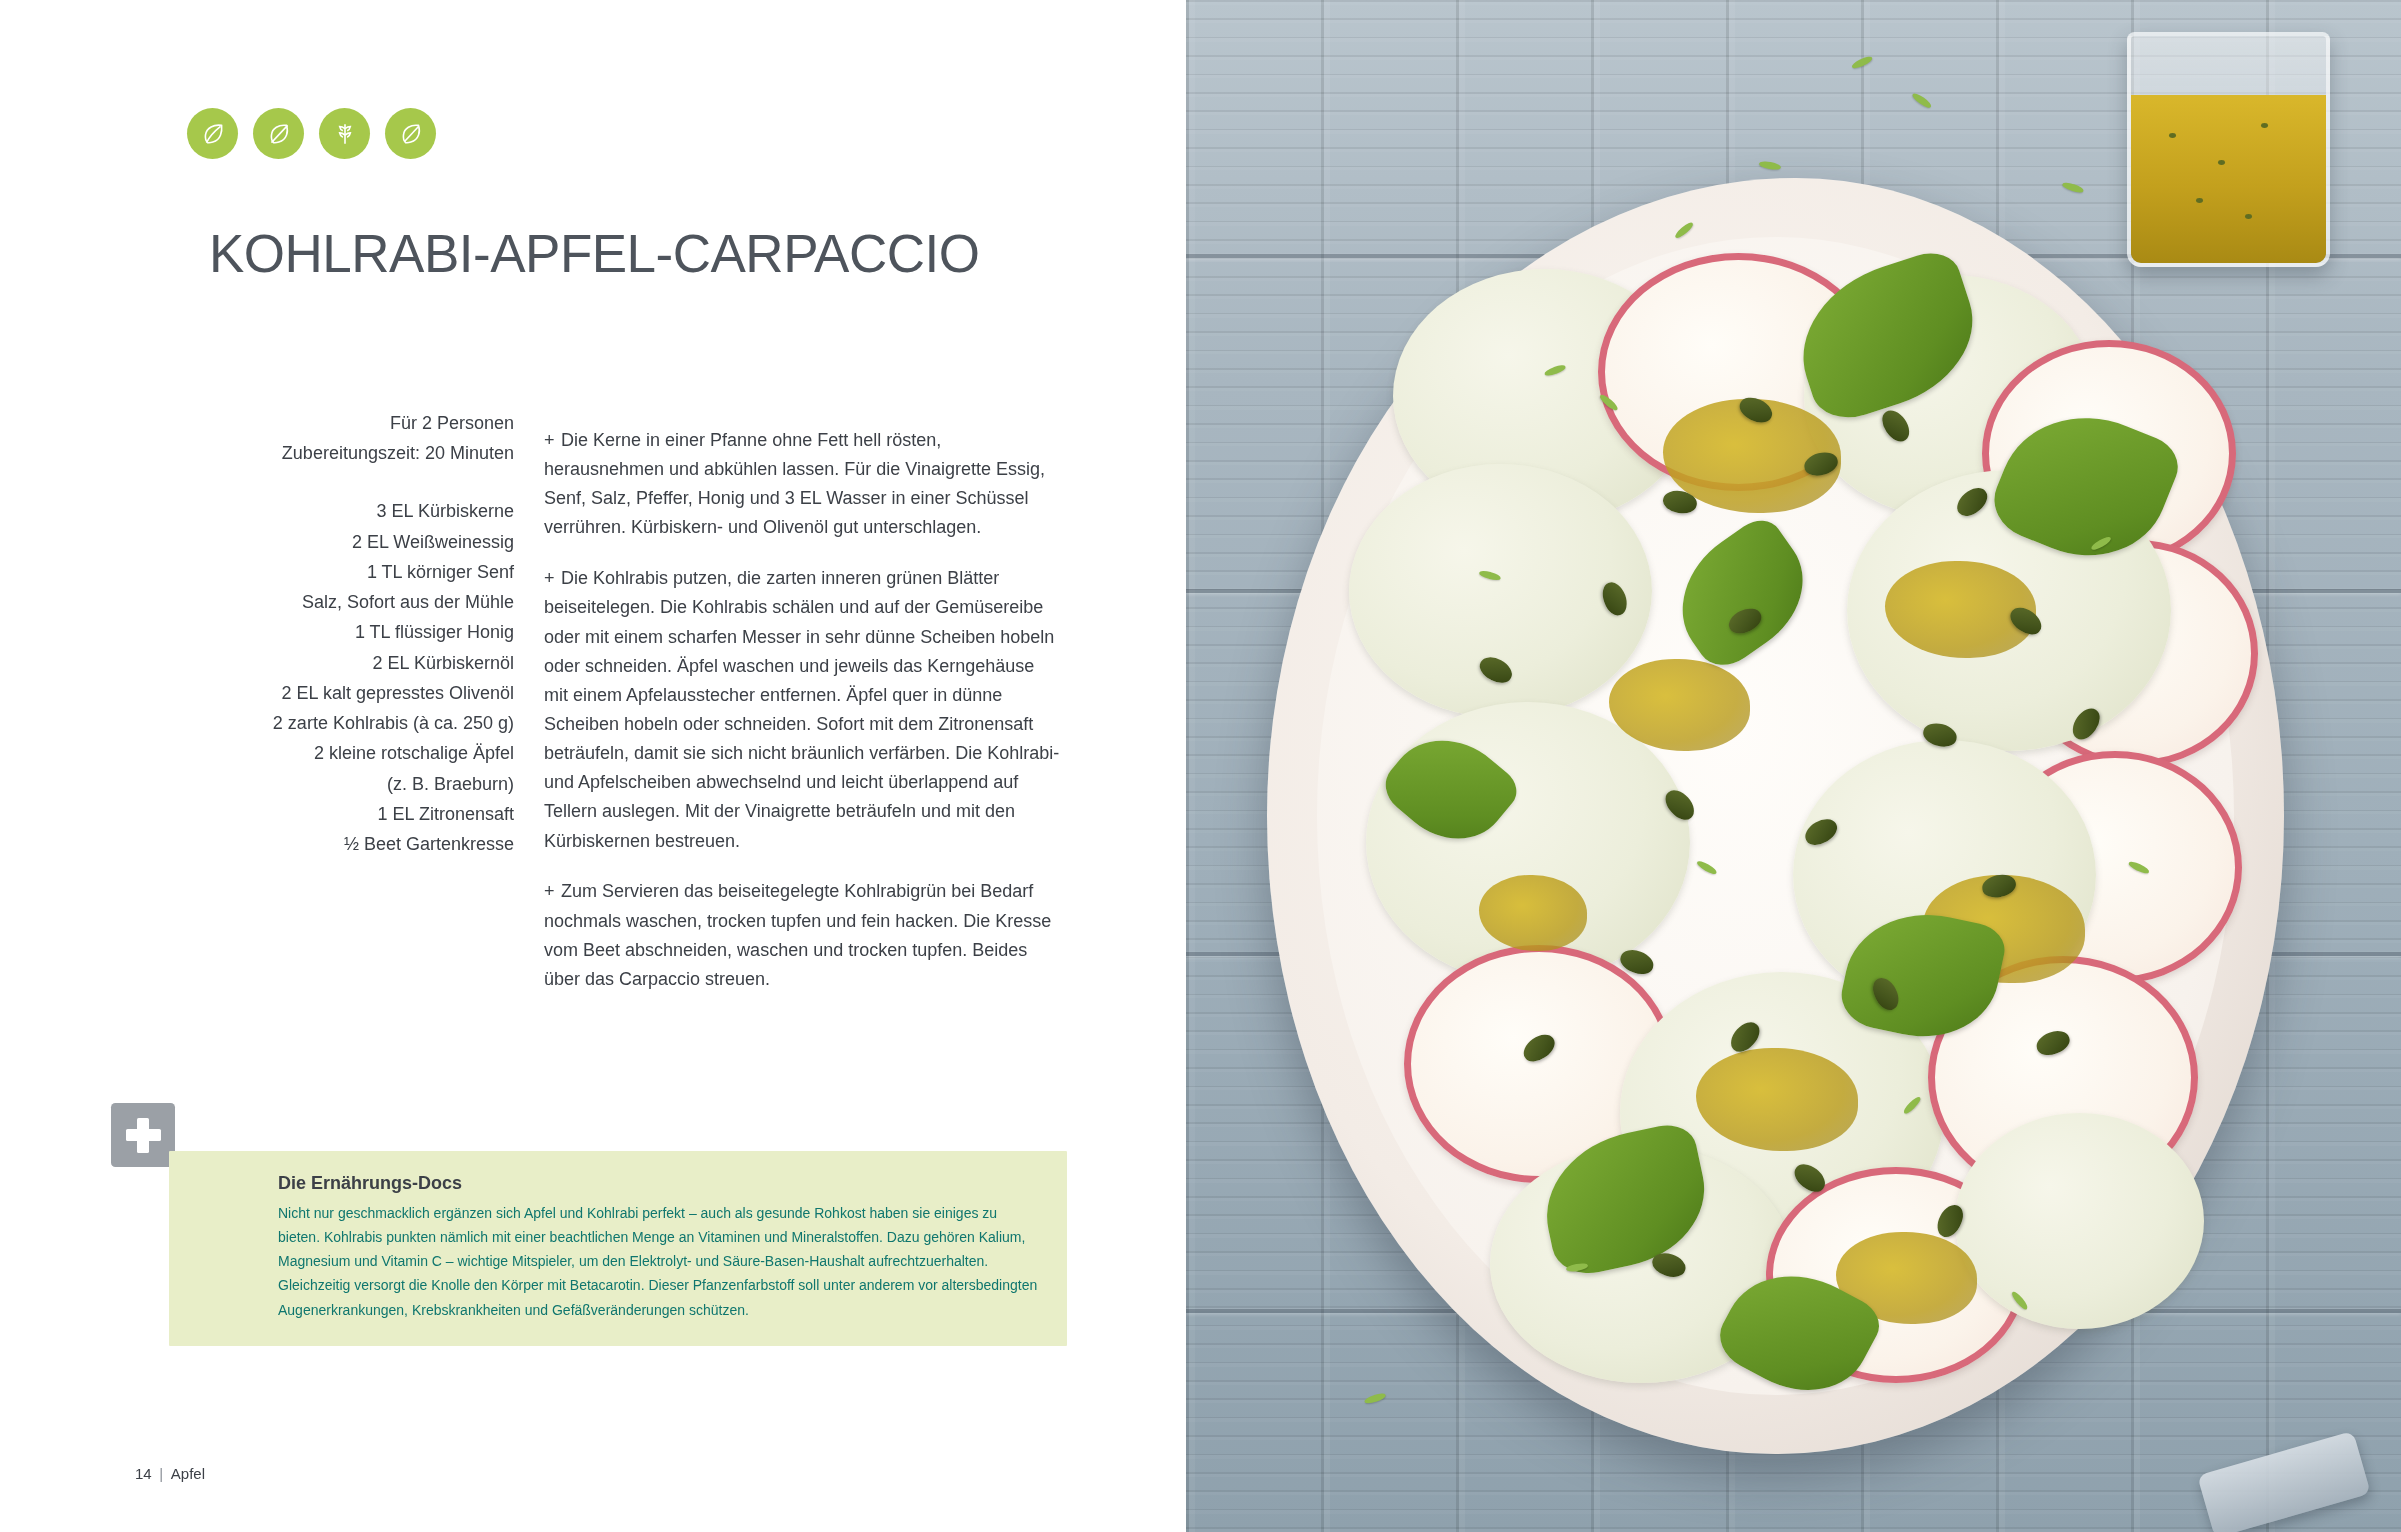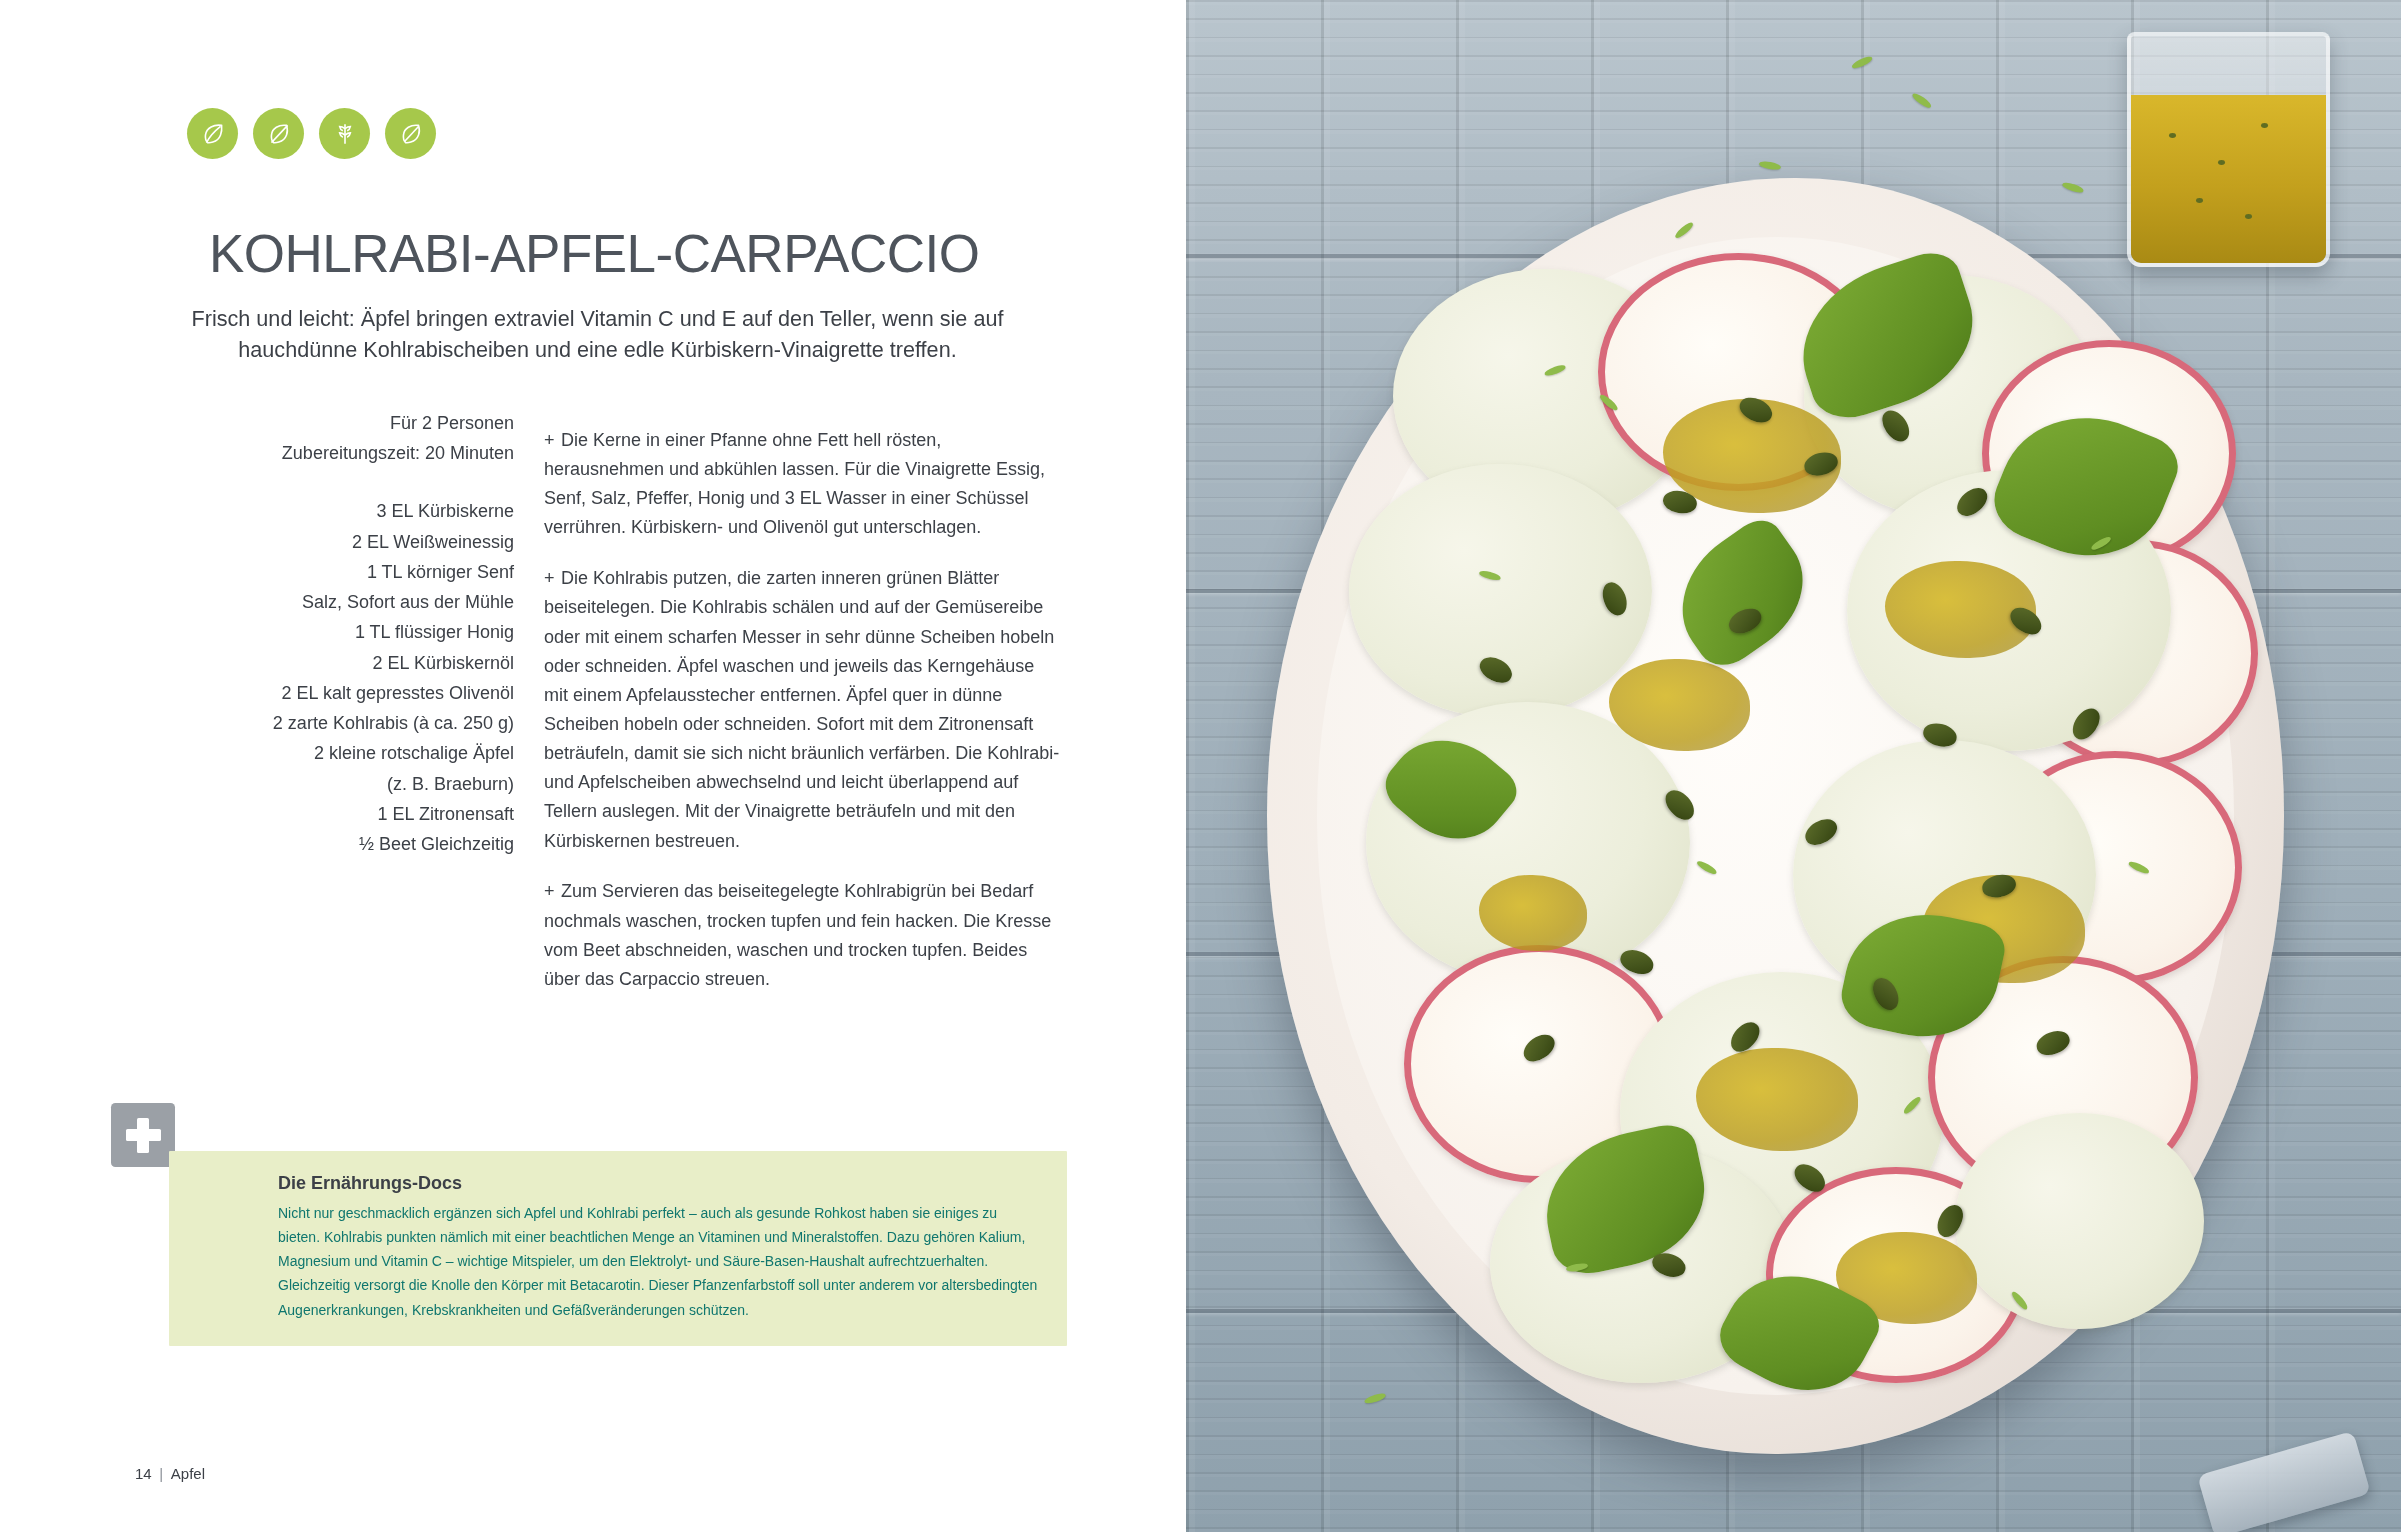--- a/index.html
+++ b/index.html
@@ -324,42 +324,41 @@
       <div class="badge">
         <svg width="28" height="28" viewBox="0 0 52 52" aria-hidden="true">
           <path d="M40 10C26 8 13 15 12 28c-1 9 4 14 4 14S34 44 40 28c3-8 0-18 0-18z" fill="none" stroke="#ffffff" stroke-width="3"></path>
           <line x1="14" y1="40" x2="40" y2="12" stroke="#ffffff" stroke-width="3"></line>
         </svg>
       </div>
     </div>
 
     <h1 class="recipe-title">KOHLRABI-APFEL-CARPACCIO</h1>
 
-    <p class="intro">Frisch und leicht: Äpfel bringen extraviel Vitamin C und E auf den Teller, wenn sie auf hauchdünne Kohlrabischeiben und eine edle Kürbiskern-Vinaigrette treffen.</p>
 
     <div class="cols">
 
       <div class="col-left">
         <div class="servings">
           <div>Für 2 Personen</div>
           <div>Zubereitungszeit: 20 Minuten</div>
         </div>
         <div class="ingredients">
           <div>3 EL Kürbiskerne</div>
           <div>2 EL Weißweinessig</div>
           <div>1 TL körniger Senf</div>
           <div>Salz, Sofort aus der Mühle</div>
           <div>1 TL flüssiger Honig</div>
           <div>2 EL Kürbiskernöl</div>
           <div>2 EL kalt gepresstes Olivenöl</div>
           <div>2 zarte Kohlrabis (à ca. 250 g)</div>
           <div>2 kleine rotschalige Äpfel</div>
           <div>(z. B. Braeburn)</div>
           <div>1 EL Zitronensaft</div>
-          <div>½ Beet Gleichzeitig</div>
+          <div>½ Beet Gartenkresse</div>
         </div>
       </div>
 
       <div class="col-right">
         <p class="step">
           <span class="plus">+</span><span>Die Kerne in einer Pfanne ohne Fett hell rösten, herausnehmen und abkühlen lassen. Für die Vinaigrette Essig, Senf, Salz, Pfeffer, Honig und 3 EL Wasser in einer Schüssel verrühren. Kürbiskern- und Olivenöl gut unterschlagen.</span>
         </p>
         <p class="step">
           <span class="plus">+</span><span>Die Kohlrabis putzen, die zarten inneren grünen Blätter beiseitelegen. Die Kohlrabis schälen und auf der Gemüsereibe oder mit einem scharfen Messer in sehr dünne Scheiben hobeln oder schneiden. Äpfel waschen und jeweils das Kerngehäuse mit einem Apfelausstecher entfernen. Äpfel quer in dünne Scheiben hobeln oder schneiden. Sofort mit dem Zitronensaft beträufeln, damit sie sich nicht bräunlich verfärben. Die Kohlrabi- und Apfelscheiben abwechselnd und leicht überlappend auf Tellern auslegen. Mit der Vinaigrette beträufeln und mit den Kürbiskernen bestreuen.</span>
         </p>

